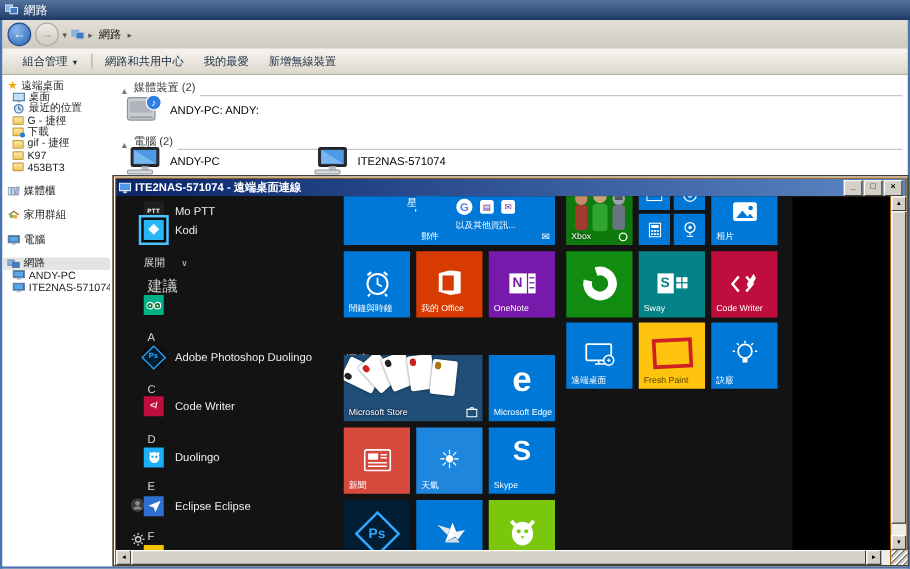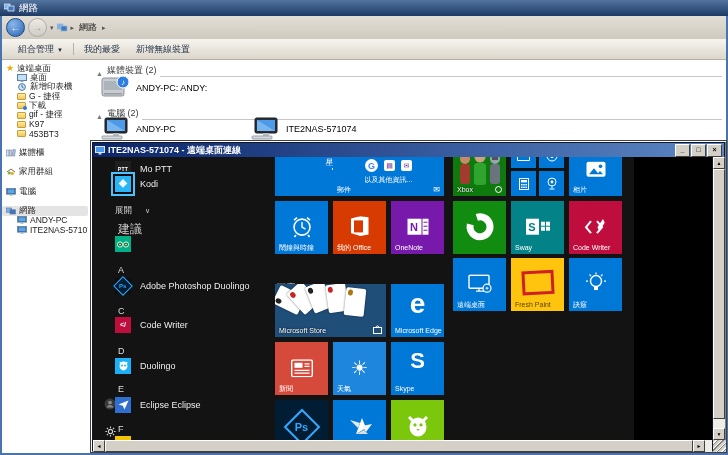--- a/index.html
+++ b/index.html
@@ -21,35 +21,35 @@
   #toolbar{position:absolute;left:2px;top:39px;right:2px;height:20px;
     background:linear-gradient(#f7f5f0,#dcd7cb);border-bottom:1px solid #b5b0a3;
     display:flex;align-items:center;gap:0;padding:0 8px;font-size:9px;color:#1e2e45;}
   .tbitem{padding:2px 8px;white-space:nowrap;}
   .tbsep{width:1px;height:12px;background:#b5b0a3;margin:0 2px;}
   .ddarrow{font-size:6px;color:#1e2e45;margin-left:3px;}
   
   #sidebar{position:absolute;left:2px;top:60px;width:86px;bottom:2px;background:#fff;
     font-size:8.5px;color:#222;overflow:hidden;white-space:nowrap;}
   .srow{display:flex;align-items:center;gap:3px;height:9.3px;padding-left:4px;}
-  .srow.child{padding-left:15px;}
+  .srow.child{padding-left:8px;}
   .sgap1{height:4px;} .sgap2{height:10px;}
   .srow.sel{background:#e4e4e4;border-radius:2px;}
   .star{color:#f0a800;font-size:9px;line-height:1;}
   .fold{width:9px;height:7px;background:linear-gradient(#ffe9a2,#f1c75a);border:1px solid #c79f38;border-radius:1px;position:relative;flex:none;box-sizing:border-box;}
   .fold.dl::after{content:"";position:absolute;right:-2px;bottom:-2px;width:4px;height:4px;background:#2d7dd2;border-radius:50%;}
   .minimon{width:10px;height:8px;flex:none;}
   
   #main{position:absolute;left:88px;top:60px;right:2px;bottom:2px;background:#fff;font-size:9px;color:#000;}
   .ghdr{position:absolute;left:8px;right:4px;display:flex;align-items:flex-end;gap:4px;color:#3b3b3b;}
   .ghdr .line{flex:1;height:1px;background:#c6c6c6;}
   .garr{color:#777;font-size:7px;}
   .fitem{position:absolute;display:flex;align-items:center;gap:6px;}
   
-  #rdp{position:absolute;left:90px;top:140px;width:637px;height:313px;background:#0f172a;
+  #rdp{position:absolute;left:90px;top:140px;width:637px;height:313px;background:#a16207;
     border:1px solid #404040;box-sizing:border-box;
     box-shadow:inset 1px 1px 0 #ffffff, inset -1px -1px 0 #808080;}
   #rdp-title{position:absolute;left:2px;top:2px;right:2px;height:14px;
     background:linear-gradient(90deg,#0a246a,#5c87c5);display:flex;align-items:center;gap:3px;
     padding:0 2px;color:#fff;font-size:9px;font-weight:bold;}
   #rdp-btns{margin-left:auto;display:flex;gap:1px;}
   .cbtn{width:13px;height:11px;background:#d4d0c8;border:1px solid;border-color:#fff #404040 #404040 #fff;
     font-size:7px;line-height:9px;text-align:center;color:#000;font-weight:bold;}
   #rdp-content{position:absolute;left:2px;top:16px;width:619px;height:283px;background:#000;overflow:hidden;}
   #appcol{position:absolute;left:0;top:0;width:541px;height:100%;background:#131313;}
@@ -171,20 +171,21 @@
     <span class="crumbchev">▸</span>
     <span id="crumbtext">網路</span>
     <span class="crumbchev">▸</span>
   </div>
 
   <div id="toolbar">
     <span class="tbitem">
       <span>組合管理</span><span class="ddarrow">▼</span>
     </span>
     <span class="tbsep"></span>
+    <span class="tbitem">網路和共用中心</span>
     <span class="tbitem">我的最愛</span>
     <span class="tbitem">新增無線裝置</span>
   </div>
 
   <div id="sidebar">
     <div class="sgap1"></div>
     <div class="srow">
       <span class="star">★</span>
       <span>遠端桌面</span>
     </div>
@@ -193,21 +194,21 @@
           <rect x="0.5" y="0.5" width="9" height="6" fill="#bfe0f5" stroke="#5d7ea0"></rect>
           <rect x="3.5" y="6.5" width="3" height="1.5" fill="#8aa7c2"></rect>
         </svg>
       <span>桌面</span>
     </div>
     <div class="srow child">
       <svg class="minimon" viewBox="0 0 10 8">
           <circle cx="5" cy="4" r="3.4" fill="#cfe6f7" stroke="#4d7aa8"></circle>
           <path d="M5 2v2l1.6 1" stroke="#2e5c8a" fill="none" stroke-width="0.9"></path>
         </svg>
-      <span>新增印表機</span>
+      <span>最近的位置</span>
     </div>
     <div class="srow child">
       <span class="fold"></span>
       <span>G - 捷徑</span>
     </div>
     <div class="srow child">
       <span class="fold dl"></span>
       <span>下載</span>
     </div>
     <div class="srow child">

